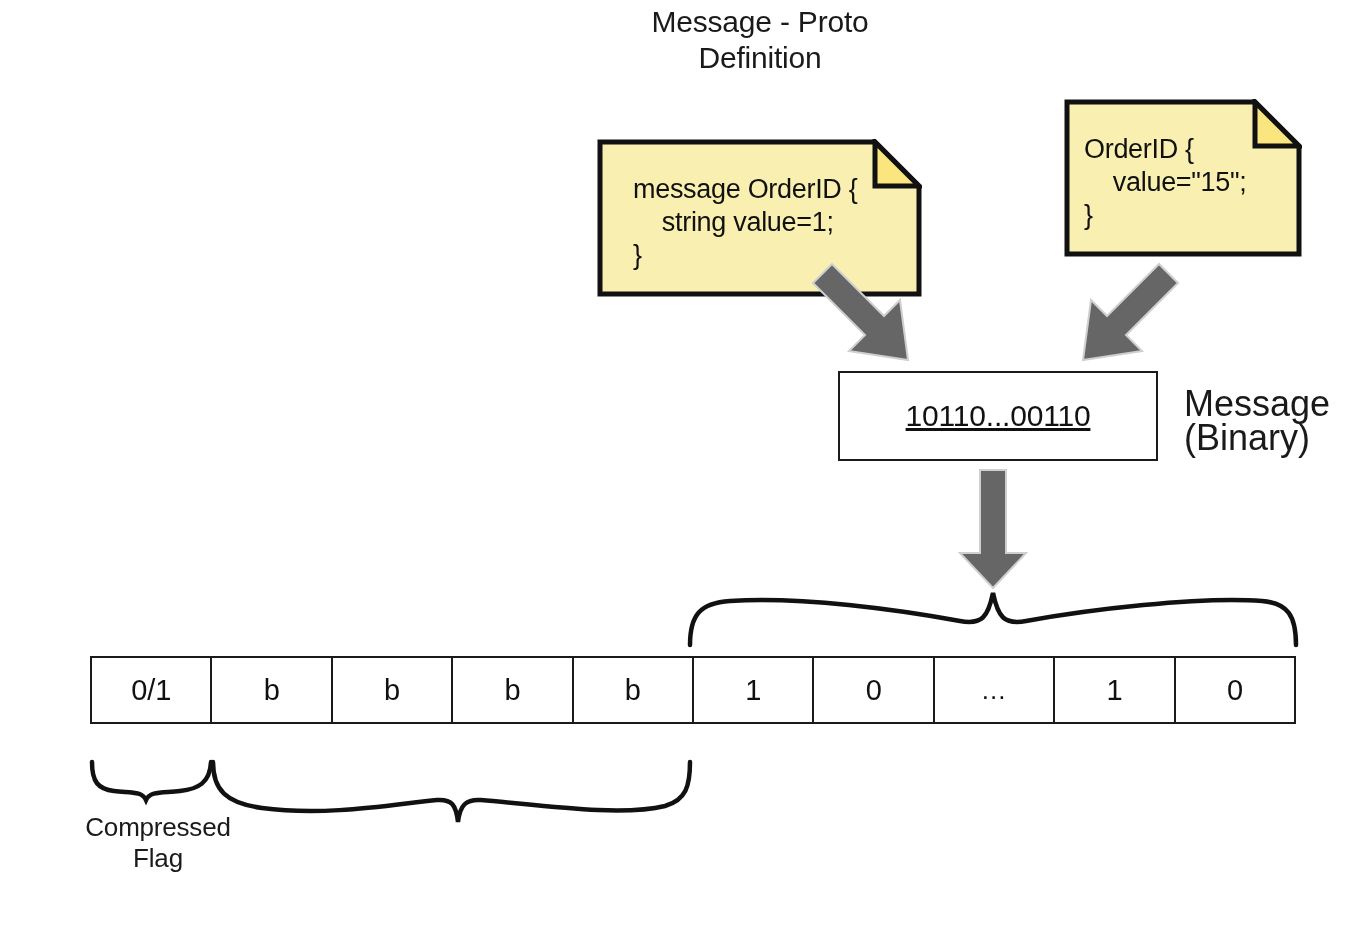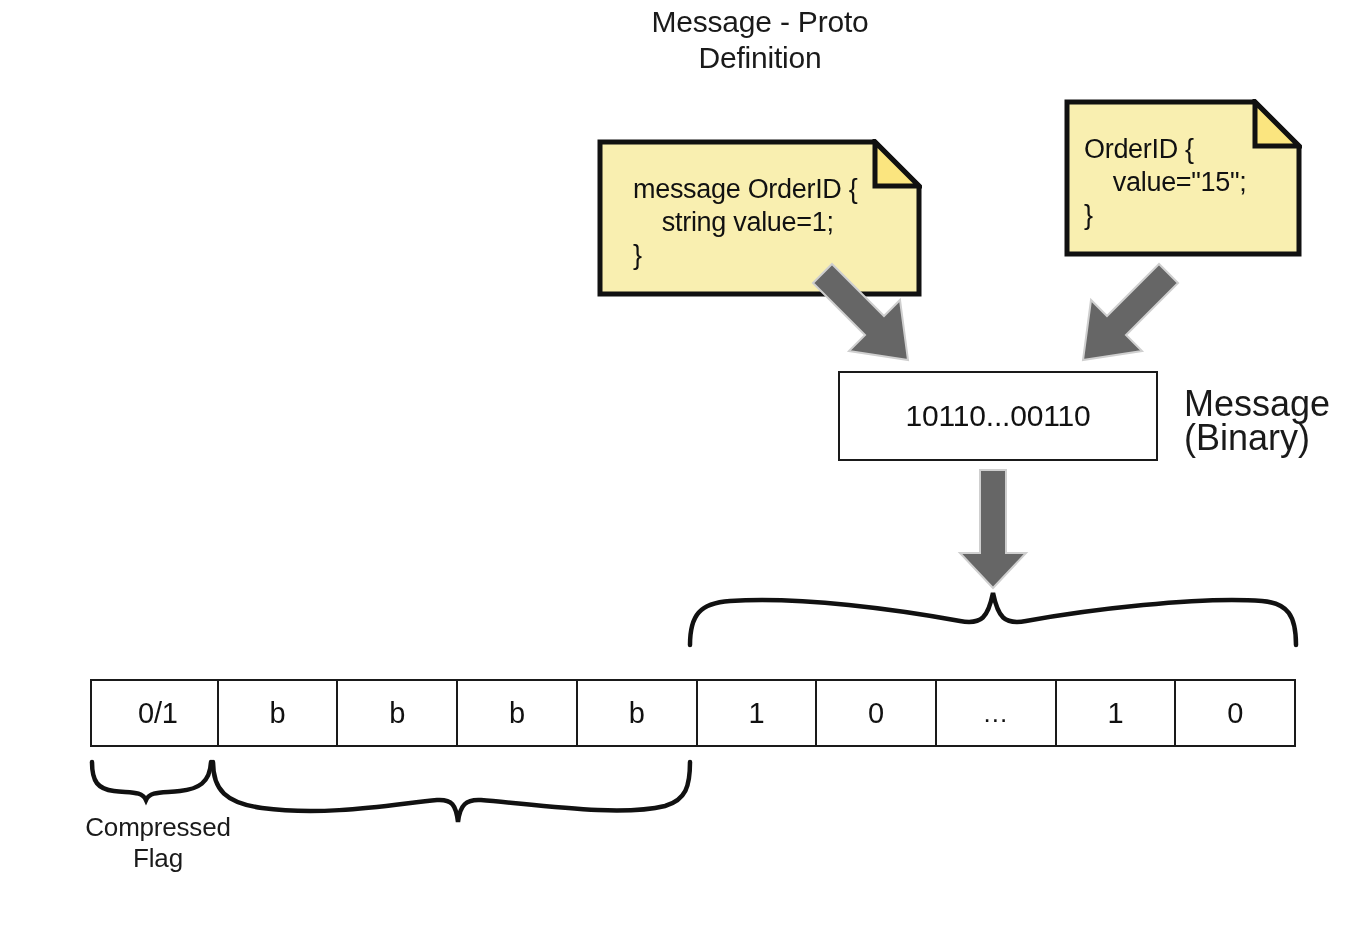--- a/index.html
+++ b/index.html
@@ -129,28 +129,28 @@
   <div class="note-wrap" style="left:1064px; top:99px; width:238px; height:158px;">
     <svg width="238" height="158" viewBox="0 0 238 158">
       <path d="M3,3 L191,3 L235,47 L235,155 L3,155 Z" fill="#F9EFB0" stroke="#111111" stroke-width="5" stroke-linejoin="miter"></path>
       <path d="M191,3 L235,47 L191,47 Z" fill="#FBE57F" stroke="#111111" stroke-width="5" stroke-linejoin="miter"></path>
     </svg>
     <div class="note-text" style="padding-left:20px;">OrderID {
     value="15";
 }</div>
   </div>
 
-  <div class="abs msg-box" style="left:838px; top:371px; width:320px; height:90px;">
+  <div class="abs msg-box" style="left:838px; top:371px; width:320px; height:90px;text-decoration:underline;">
     <span>10110...00110</span>
   </div>
 
   <div class="abs side-label" style="left:1184px; top:387px; width:180px;">Message
 (Binary)</div>
 
-  <div class="frame-table" style="left:90px; top:679px; width:1206px; height:68px;padding-left:7px;">
+  <div class="frame-table" style="left:90px; top:656px; width:1206px; height:68px;">
     <div class="frame-cell">0/1</div>
     <div class="frame-cell">b</div>
     <div class="frame-cell">b</div>
     <div class="frame-cell">b</div>
     <div class="frame-cell">b</div>
     <div class="frame-cell">1</div>
     <div class="frame-cell">0</div>
     <div class="frame-cell ellipsis">...</div>
     <div class="frame-cell">1</div>
     <div class="frame-cell">0</div>

